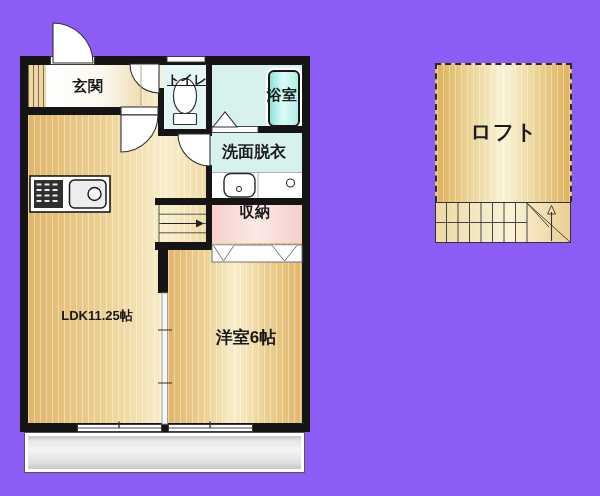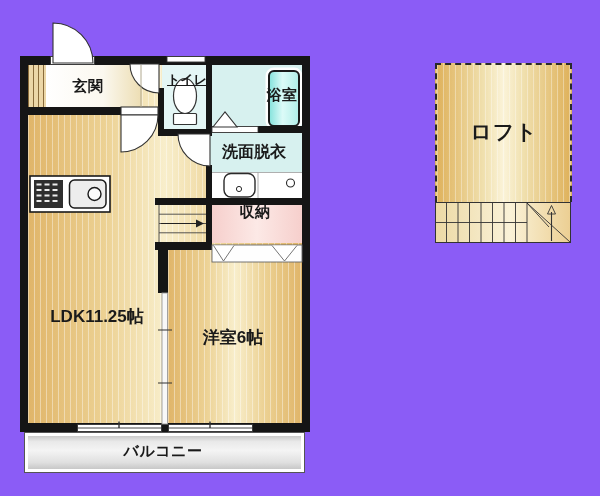--- a/index.html
+++ b/index.html
@@ -58,22 +58,22 @@
   
   .overlay{left:0;top:0;width:600px;height:496px;pointer-events:none;}
   
   .lbl{position:absolute;transform:translate(-50%,-50%);white-space:nowrap;
        font-weight:600;letter-spacing:.5px;color:#1a1a1a;}
   .lbl-genkan{left:88px;top:86px;font-size:15px;}
   .lbl-toilet{left:187px;top:80px;font-size:13px;letter-spacing:0;text-decoration:underline;}
   .lbl-bath{left:238px;top:95px;font-size:15px;margin-left:44px;}
   .lbl-wash{left:254px;top:152px;font-size:16px;letter-spacing:0;}
   .lbl-storage{left:255px;top:212px;font-size:15px;}
-  .lbl-ldk{left:97px;top:316px;font-size:17px;letter-spacing:0;}
-  .lbl-yoshitsu{left:233px;top:337px;font-size:17px;letter-spacing:0;}
+  .lbl-ldk{left:97px;top:316px;font-size:13px;letter-spacing:0;}
+  .lbl-yoshitsu{left:246px;top:337px;font-size:17px;letter-spacing:0;}
   .lbl-balcony{left:163px;top:451px;font-size:15px;}
   .lbl-loft{left:504px;top:132px;font-size:21px;letter-spacing:1px;}
 </style>
 </head>
 <body>
 
 <div class="canvas">
 
   <div class="abs base-floor floor-beige"></div>
   <div class="abs yoshitsu-floor floor-beige"></div>
@@ -168,16 +168,15 @@
     </g>
   </svg>
 
   <div class="lbl lbl-genkan">玄関</div>
   <div class="lbl lbl-toilet">トイレ</div>
   <div class="lbl lbl-bath">浴室</div>
   <div class="lbl lbl-wash">洗面脱衣</div>
   <div class="lbl lbl-storage">収納</div>
   <div class="lbl lbl-ldk">LDK11.25帖</div>
   <div class="lbl lbl-yoshitsu">洋室6帖</div>
-  <div class="lbl lbl-balcony">バルコニー</div>
   <div class="lbl lbl-loft">ロフト</div>
 
 </div>
 
 </body></html>

